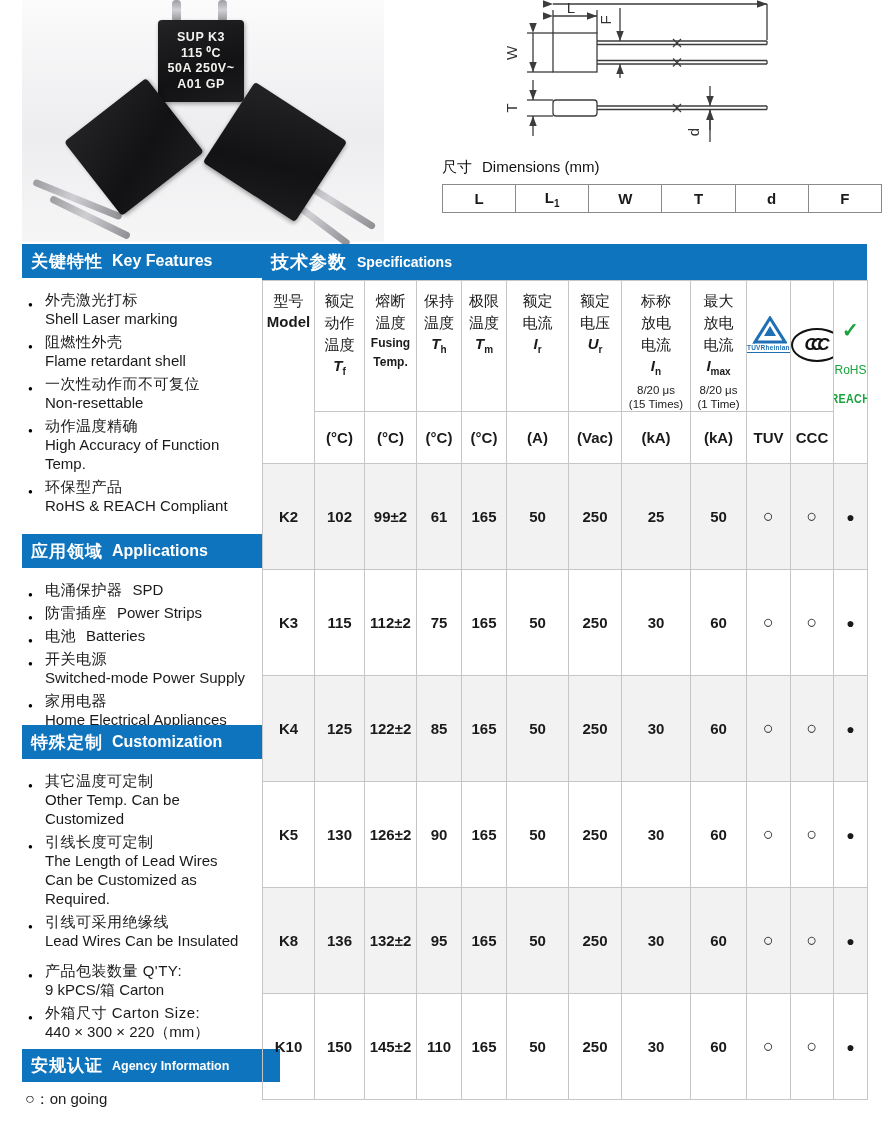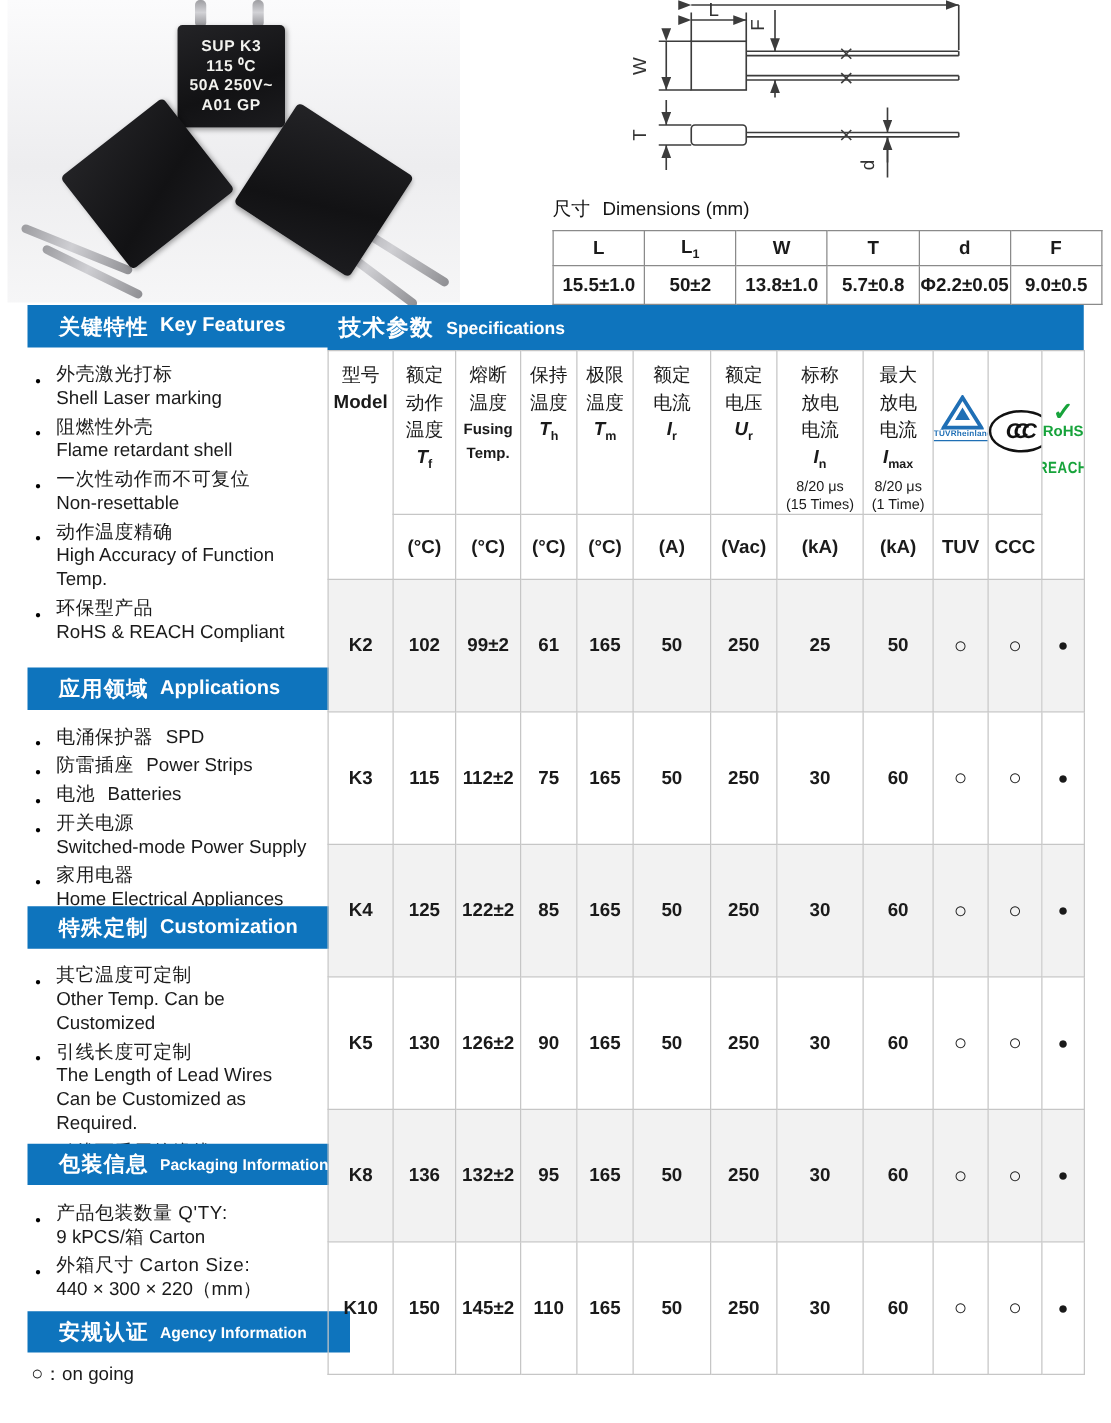--- a/index.html
+++ b/index.html
@@ -3,21 +3,21 @@
 <meta charset="utf-8">
 <style>
   * { margin:0; padding:0; box-sizing:border-box; }
   html,body { background:#fff; }
   .page {
     position:relative; width:889px; height:1138px; background:#fff;
     font-family:"Liberation Sans", sans-serif; color:#1a1a1a; overflow:hidden;
   }
 
   
-  .photo { position:absolute; left:6px; top:0; width:362px; height:242px;
+  .photo { position:absolute; left:22px; top:0; width:362px; height:242px;
     background:linear-gradient(180deg,#fbfbfc 0%,#ededef 55%,#f6f6f7 100%); }
   .lead { position:absolute; background:linear-gradient(90deg,#9d9da1,#cfcfd3 45%,#8f8f93); border-radius:4px; }
   .lead.h { background:linear-gradient(180deg,#9d9da1,#d2d2d6 45%,#8f8f93); }
   .fuse-body { position:absolute; background:linear-gradient(160deg,#232326,#121214 60%,#1c1c1f); border-radius:4px;
     box-shadow:1px 2px 4px rgba(0,0,0,.35); }
   .fuse-upright { left:136px; top:20px; width:86px; height:82px;
     display:flex; flex-direction:column; justify-content:center; align-items:center; }
   .mark-line { color:#f2f2ee; font-weight:bold; font-size:12.5px; line-height:15.5px; letter-spacing:.5px; white-space:nowrap; }
   .fuse-left  { left:60px;  top:100px; width:104px; height:94px; transform:rotate(-38deg); }
   .fuse-right { left:198px; top:104px; width:110px; height:96px; transform:rotate(33deg); }
@@ -31,21 +31,21 @@
   .dims-title { font-size:15px; color:#111; margin-bottom:7px; }
   .dims-title .en { margin-left:10px; }
   table.dimtbl { width:100%; border-collapse:collapse; table-layout:fixed; }
   table.dimtbl td { border:1px solid #8a8a8a; text-align:center; font-size:15px; font-weight:bold; height:28px; }
   table.dimtbl tr.vals td { height:31px; }
   sub.small { font-size:10px; }
 
   
   .sidebar { position:absolute; left:22px; top:244px; width:233px; height:860px; }
   .secbar { position:absolute; left:0; width:258px; height:34px; background:#0e74bd; color:#fff;
-    display:flex; align-items:center; padding-left:25px; }
+    display:flex; align-items:center; padding-left:9px; }
   .secbar .zh { font-size:17px; font-weight:bold; letter-spacing:1px; }
   .secbar .en { font-size:16px; font-weight:bold; margin-left:9px; }
   .secbar .en.sm { font-size:12.5px; }
   .blist { position:absolute; left:0; width:240px; }
   .li { position:relative; padding-left:23px; margin-bottom:4px; font-size:15px; line-height:19px; }
   .li .bullet { position:absolute; left:6px; top:5px; font-size:8px; color:#000; }
   .li .zh { letter-spacing:.5px; }
   .li .en-inline { margin-left:10px; }
   .li .en-block { display:block; white-space:pre-line; }
 
@@ -75,21 +75,21 @@
   
   .tuv-logo { display:inline-block; text-align:center; margin-top:26px; }
   .tuv-tri { display:block; margin:0 auto; }
   .tuv-txt { display:block; font-size:6.5px; font-weight:bold; color:#1f6fb5; border-bottom:1.5px solid #1f6fb5; padding-bottom:1px; letter-spacing:.2px; }
   .ccc-logo { display:inline-block; margin-top:38px; width:52px; height:34px; border:2px solid #111; border-radius:50%;
     color:#111; font-weight:bold; font-style:italic; font-size:17px; letter-spacing:-6px;
     display:inline-flex; align-items:center; justify-content:center; padding-right:6px; }
   .rohs-wrap { display:flex; flex-direction:column; align-items:center; gap:14px; margin-top:32px; }
   .rohs { color:#17a33b; text-align:center; }
   .rohs .check { display:block; font-size:20px; font-weight:bold; line-height:16px; }
-  .rohs .t { display:block; font-size:12px; font-weight:bold; }
+  .rohs .t { display:block; font-size:12px; font-weight:normal;margin-top:25px; }
   .reach { color:#17a33b; font-weight:bold; font-size:13px; transform:scaleX(.82); letter-spacing:.5px; }
 
   .footnote { position:absolute; left:25px; top:1090px; font-size:15px; }
   .footnote .sym { font-size:16px; }
 </style>
 </head>
 <body>
 
 <div class="page">
 
@@ -176,28 +176,20 @@
     <table class="dimtbl">
       <tbody>
           <tr>
         <td>L</td>
         <td><span>L</span><sub class="small">1</sub></td>
         <td>W</td>
         <td>T</td>
         <td>d</td>
         <td>F</td>
       </tr>
-      <tr class="vals">
-        <td>15.5±1.0</td>
-        <td>50±2</td>
-        <td>13.8±1.0</td>
-        <td>5.7±0.8</td>
-        <td>Φ2.2±0.05</td>
-        <td>9.0±0.5</td>
-      </tr>
     </tbody>
       </table>
   </div>
 
   <div class="sidebar">
 
     <div class="secbar" style="top:0;">
       <span class="zh">关键特性</span>
       <span class="en">Key Features</span>
     </div>
@@ -225,24 +217,20 @@
       <span class="zh">特殊定制</span>
       <span class="en">Customization</span>
     </div>
     <div class="blist" style="top:527px;">
       <div class="li"><span class="bullet">●</span><span class="zh">其它温度可定制</span><span class="en-block">Other Temp.  Can be Customized</span></div>
       <div class="li"><span class="bullet">●</span><span class="zh">引线长度可定制</span><span class="en-block">The Length of Lead Wires
 Can be Customized as Required.</span></div>
       <div class="li"><span class="bullet">●</span><span class="zh">引线可采用绝缘线</span><span class="en-block">Lead Wires Can be Insulated</span></div>
     </div>
 
-    <div class="secbar" style="top:671px;height:33px;">
-      <span class="zh">包装信息</span>
-      <span class="en sm">Packaging Information</span>
-    </div>
     <div class="blist" style="top:717px;">
       <div class="li"><span class="bullet">●</span><span class="zh">产品包装数量  Q'TY:</span><span class="en-block">9 kPCS/箱  Carton</span></div>
       <div class="li"><span class="bullet">●</span><span class="zh">外箱尺寸  Carton Size:</span><span class="en-block">440 × 300 × 220（mm）</span></div>
     </div>
 
     <div class="secbar" style="top:805px;height:33px;">
       <span class="zh">安规认证</span>
       <span class="en sm">Agency Information</span>
     </div>
   </div>

